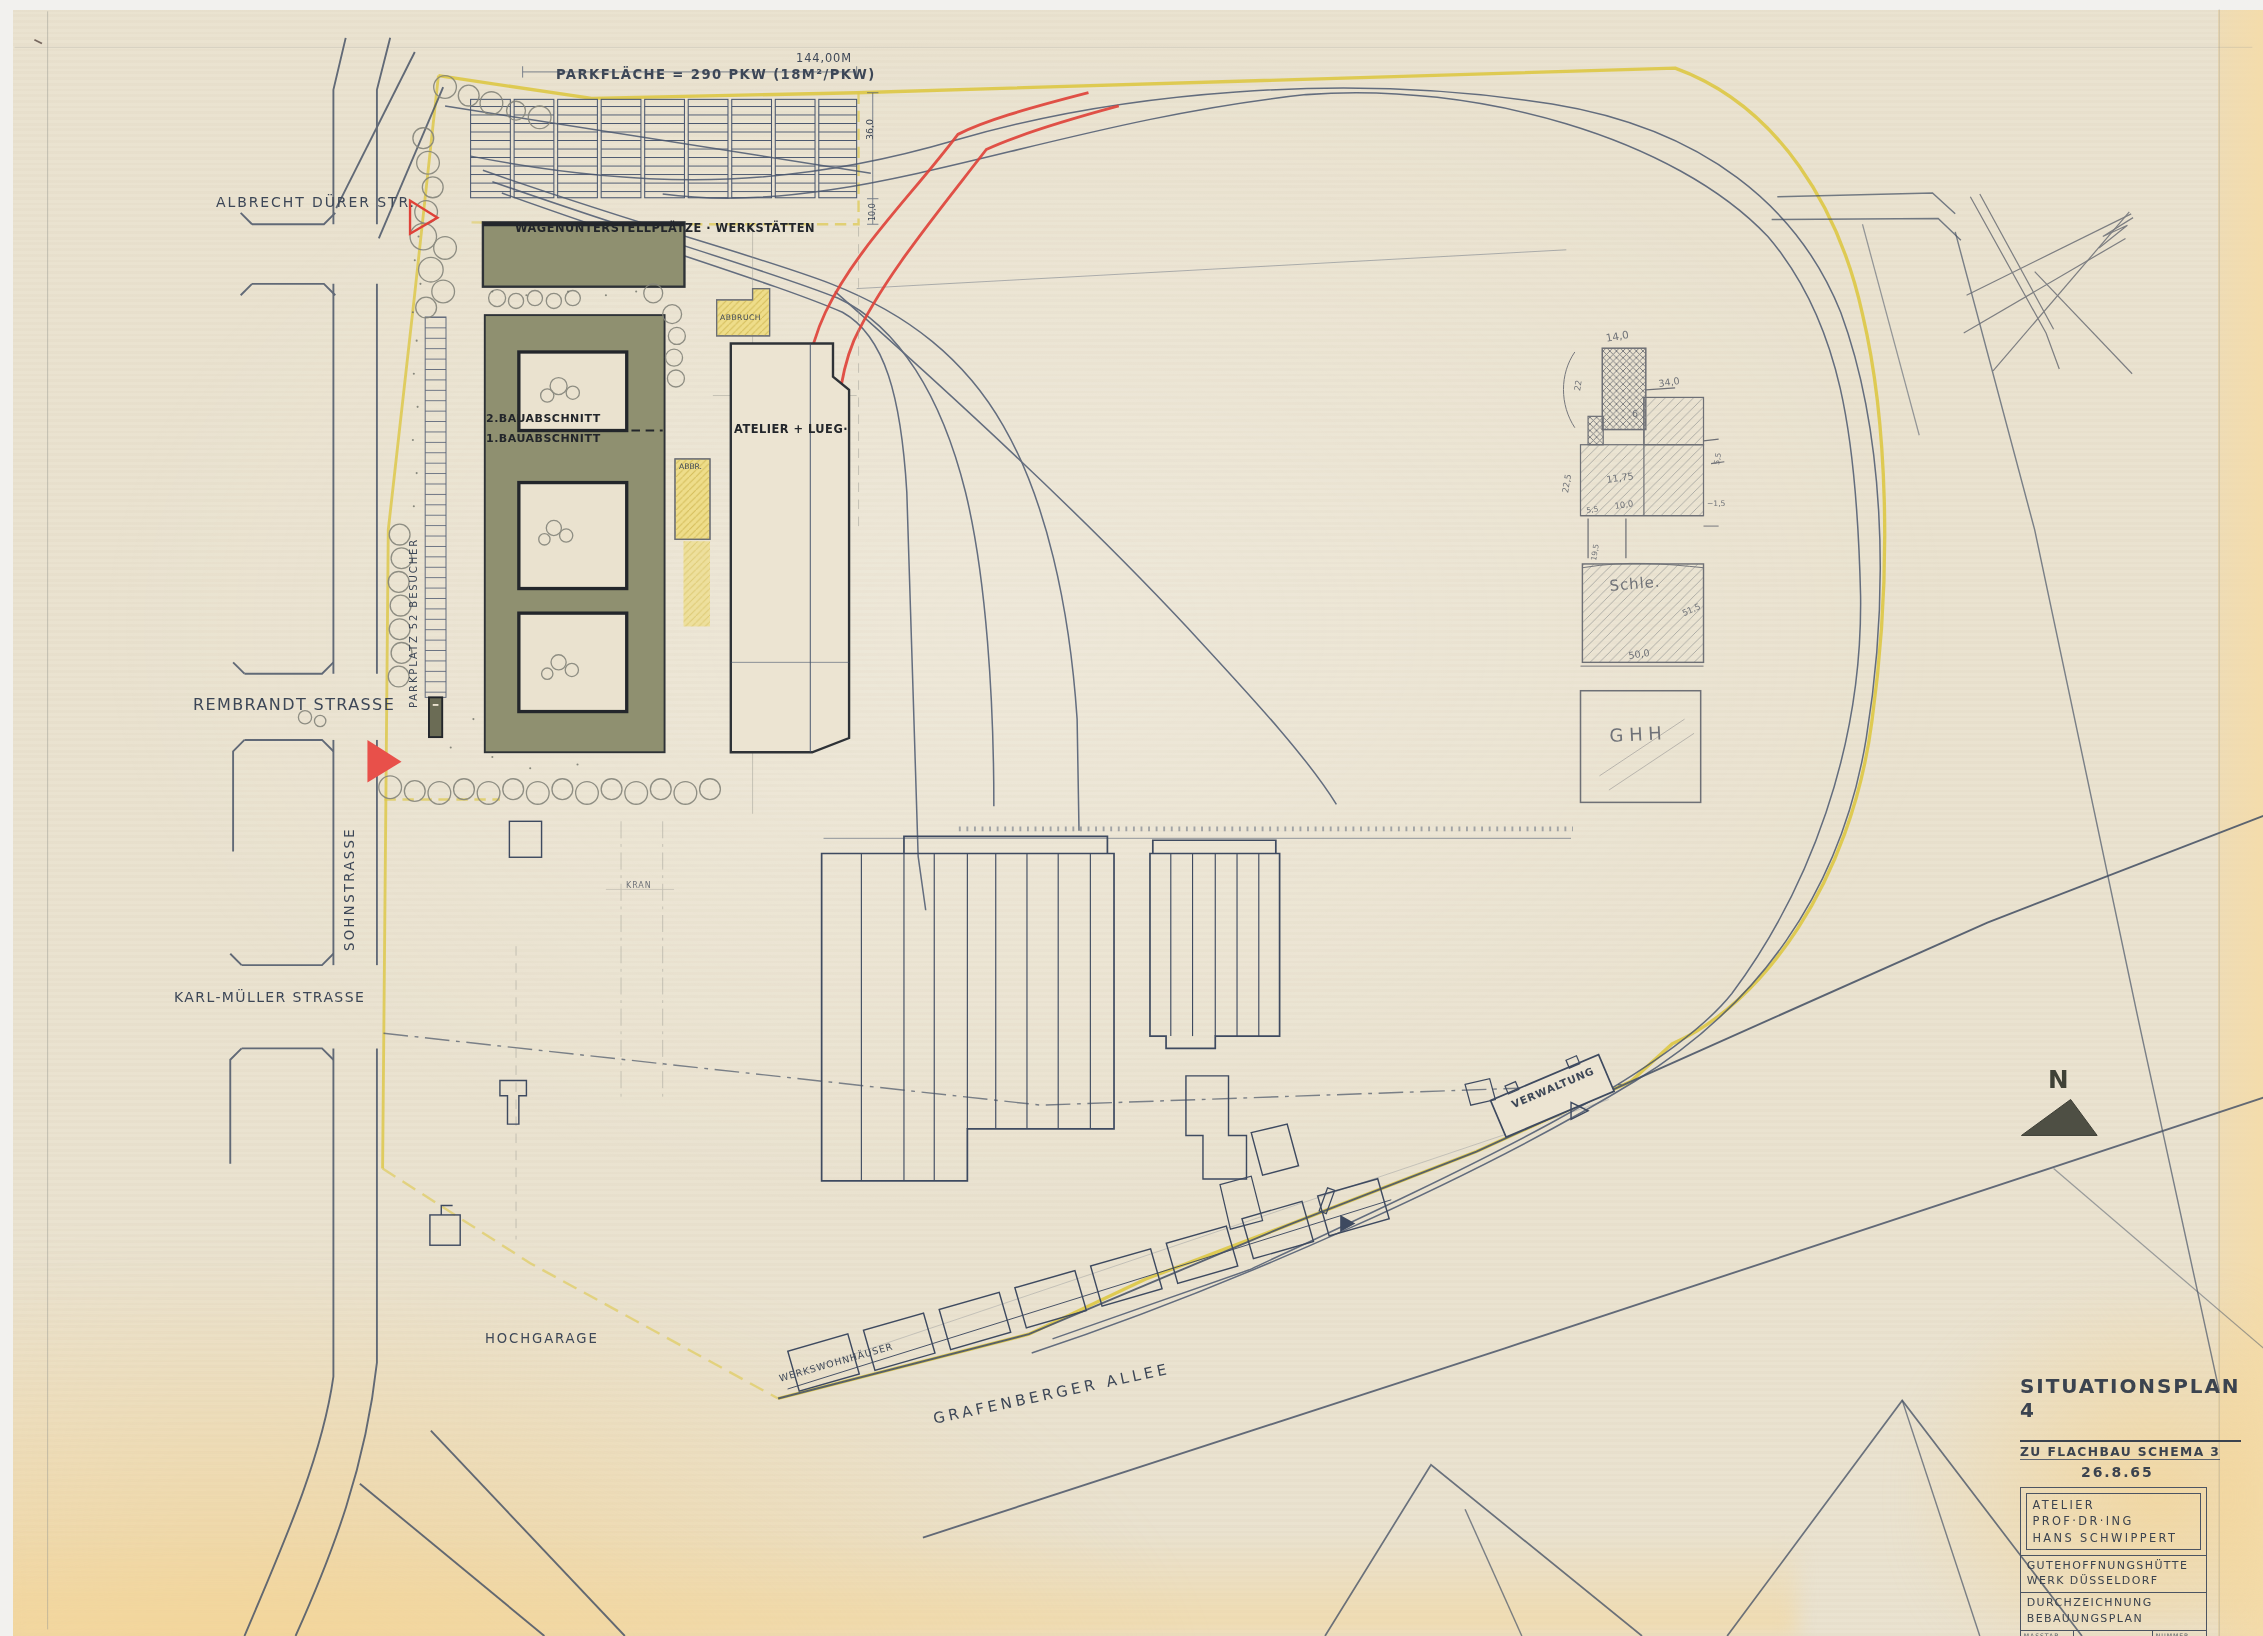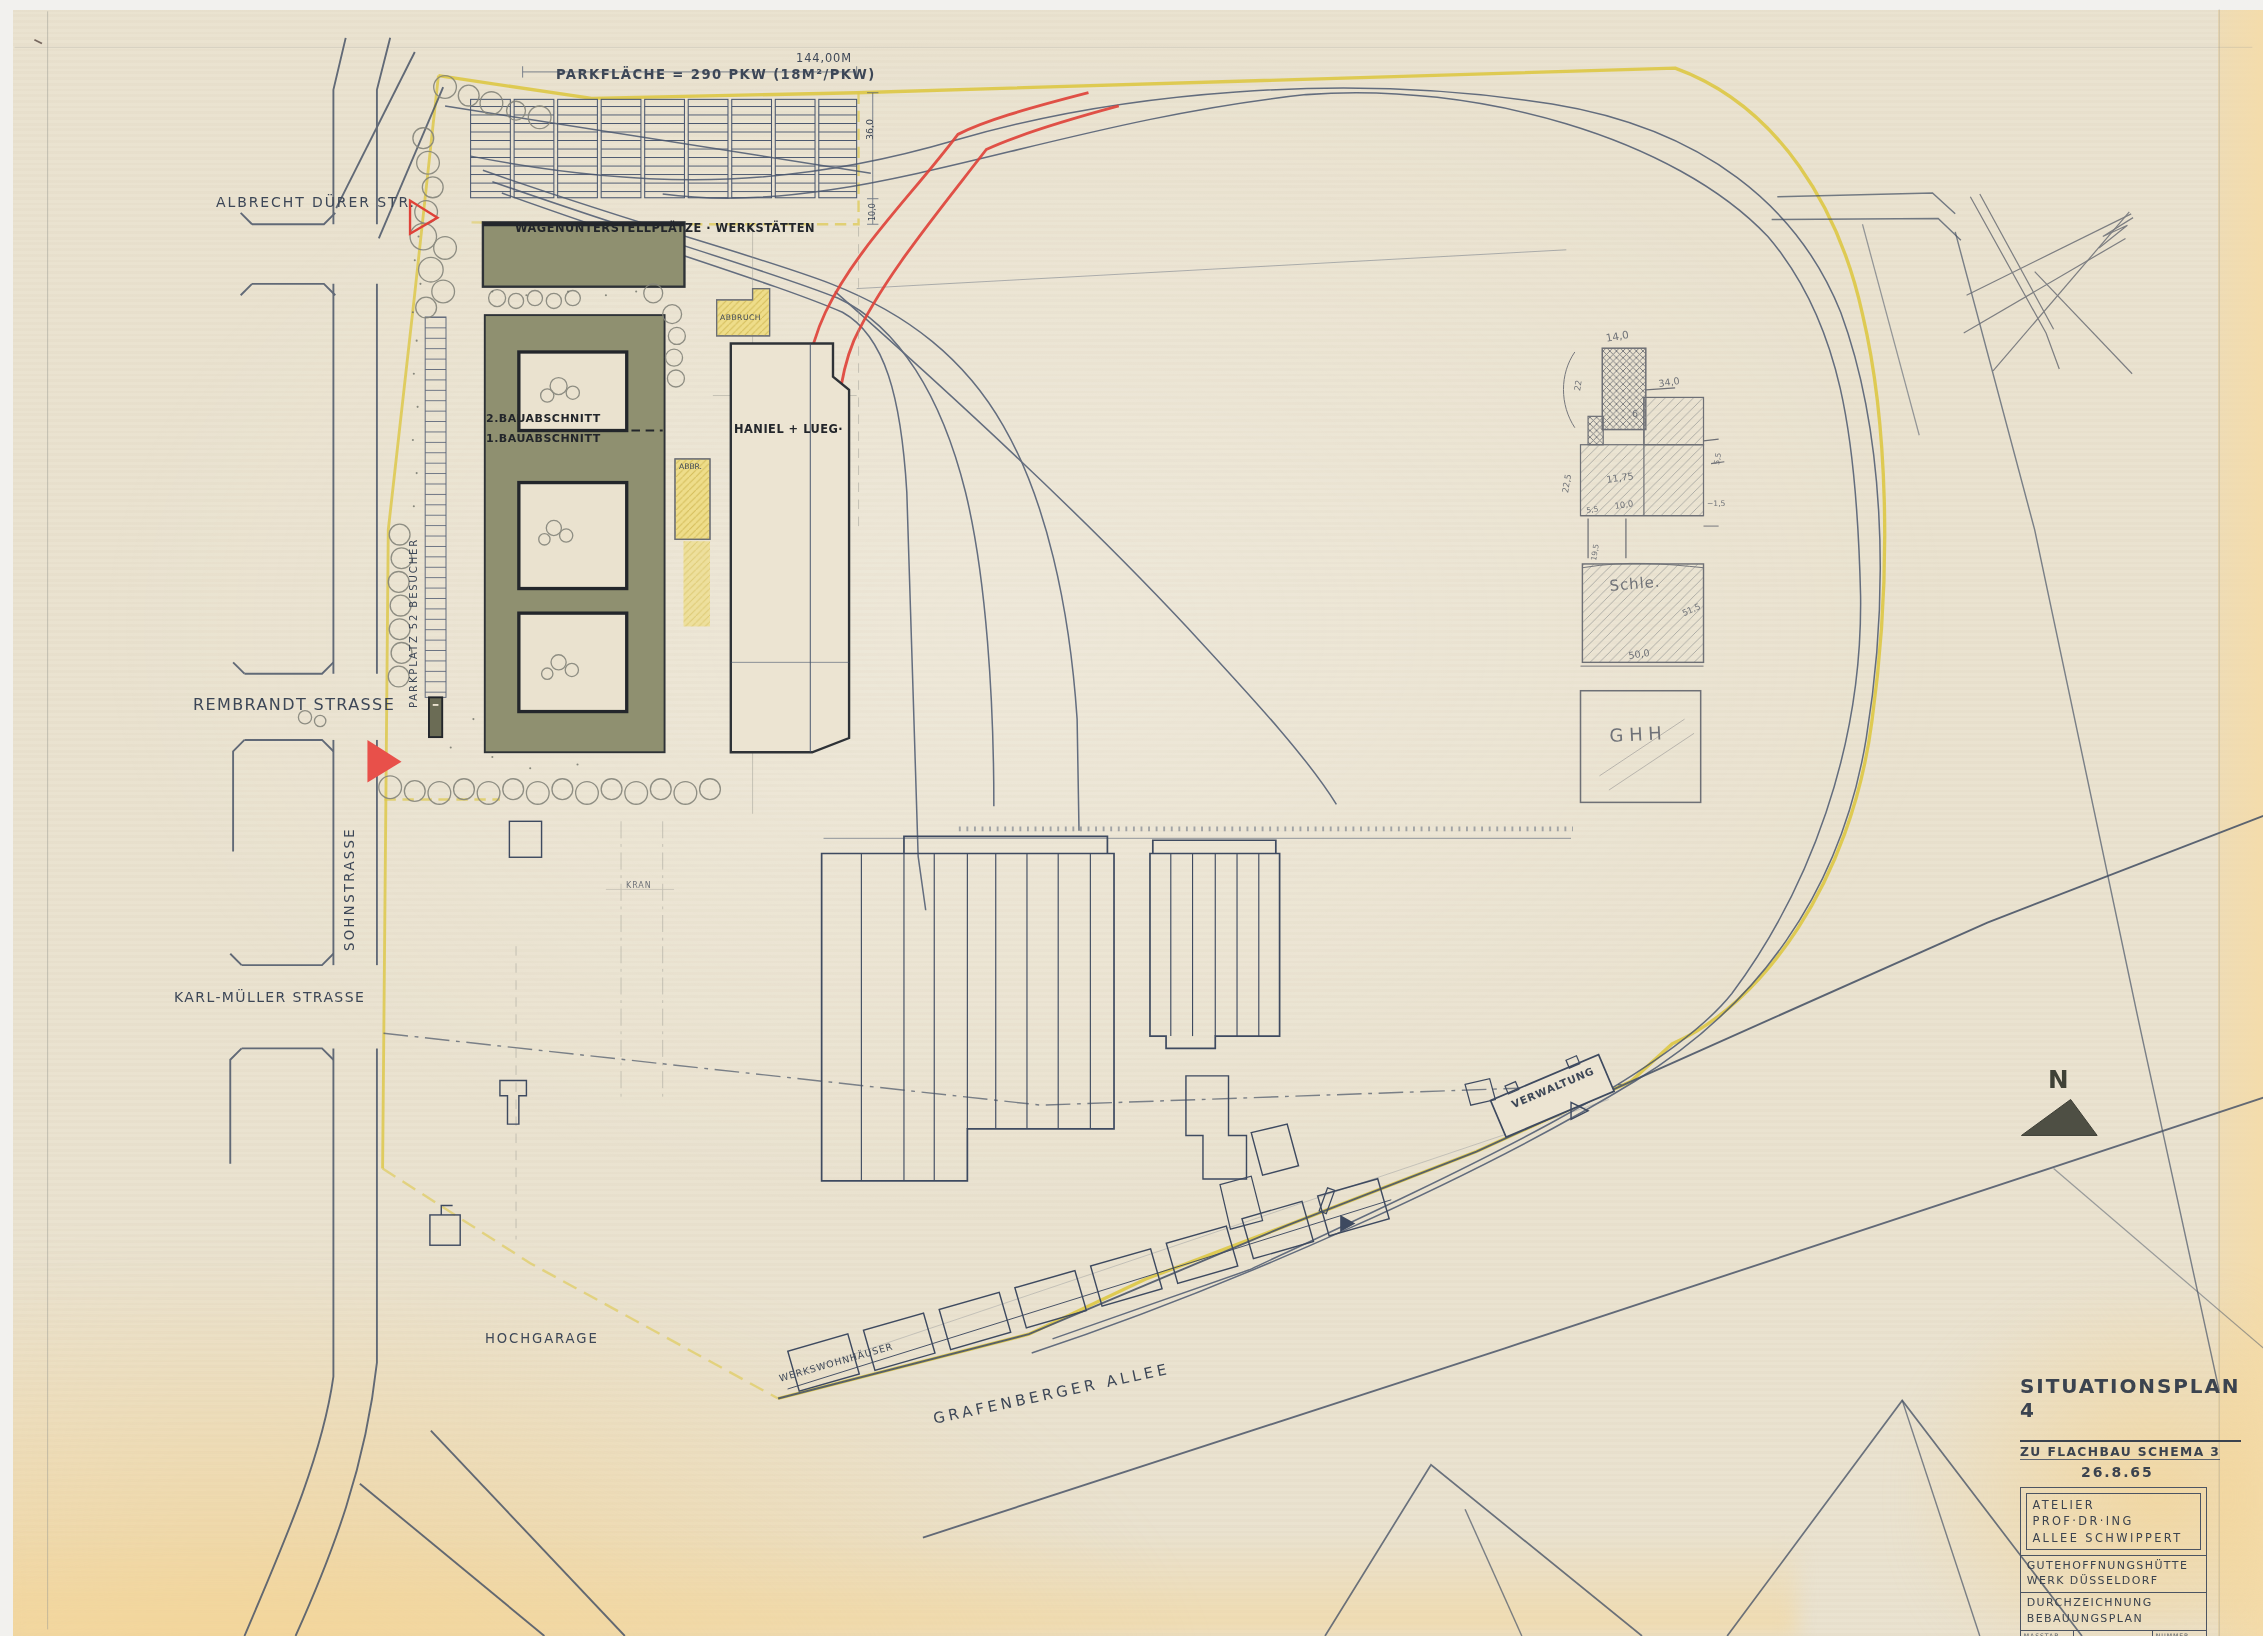--- a/index.html
+++ b/index.html
@@ -403,21 +403,21 @@
   <div class="lbl ink" style="left:193px;top:697px;font-size:16px;letter-spacing:1.4px;">REMBRANDT STRASSE</div>
   <div class="lbl ink r90" style="left:343px;top:951px;font-size:13.2px;letter-spacing:2.4px;">SOHNSTRASSE</div>
   <div class="lbl ink" style="left:174px;top:990px;font-size:14px;letter-spacing:1.4px;">KARL-MÜLLER STRASSE</div>
   <div class="lbl ink rot" style="left:932px;top:1412px;font-size:15px;letter-spacing:3.8px;transform:rotate(-12deg);">GRAFENBERGER ALLEE</div>
 
   <div class="lbl ink r90" style="left:409px;top:708px;font-size:10px;letter-spacing:1.9px;">PARKPLATZ 52 BESUCHER</div>
 
   <div class="lbl dark" style="left:487px;top:223px;font-size:11.4px;letter-spacing:0.5px;margin-left:28px;">WAGENUNTERSTELLPLÄTZE · WERKSTÄTTEN</div>
   <div class="lbl dark" style="left:486px;top:413px;font-size:11px;letter-spacing:0.5px;">2.BAUABSCHNITT</div>
   <div class="lbl dark" style="left:486px;top:433px;font-size:11px;letter-spacing:0.5px;">1.BAUABSCHNITT</div>
-  <div class="lbl dark" style="left:734px;top:424px;font-size:11.4px;letter-spacing:0.5px;">HANIEL + LUEG·</div>
+  <div class="lbl dark" style="left:734px;top:424px;font-size:11.4px;letter-spacing:0.5px;">ATELIER + LUEG·</div>
   <div class="lbl ink" style="left:720px;top:314px;font-size:7.6px;letter-spacing:0.5px;">ABBRUCH</div>
   <div class="lbl ink" style="left:679px;top:463px;font-size:7.6px;">ABBR.</div>
   <div class="lbl pencil" style="left:626px;top:882px;font-size:8px;letter-spacing:0.9px;">KRAN</div>
   <div class="lbl ink rot" style="left:1510px;top:1100px;font-size:10.4px;letter-spacing:0.9px;transform:rotate(-23deg);font-weight:bold;">VERWALTUNG</div>
   <div class="lbl ink rot" style="left:778px;top:1374px;font-size:9.5px;letter-spacing:0.9px;transform:rotate(-16deg);">WERKSWOHNHÄUSER</div>
   <div class="lbl ink" style="left:485px;top:1332px;font-size:13.2px;letter-spacing:1.9px;">HOCHGARAGE</div>
 
   <div class="lbl pencil rot" style="left:1605px;top:333px;font-size:10.4px;transform:rotate(-10deg);">14,0</div>
   <div class="lbl pencil rot" style="left:1658px;top:379px;font-size:9.5px;transform:rotate(-8deg);">34,0</div>
   <div class="lbl pencil" style="left:1632px;top:409px;font-size:9.5px;">6</div>
@@ -436,21 +436,21 @@
 
   <div class="lbl" style="left:2048px;top:1067px;font-size:24.6px;font-weight:bold;color:#3f4136;">N</div>
 
   <div id="titleblock">
     <div class="tb-title">SITUATIONSPLAN 4</div><br>
     <div class="tb-sub">ZU FLACHBAU SCHEMA 3</div>
     <div class="tb-date">26.8.65</div>
     <div class="tb-box">
       <div class="tb-atelier">
         <span>ATELIER PROF·DR·ING</span><br>
-        <span>ALLEE SCHWIPPERT</span>
+        <span>HANS SCHWIPPERT</span>
       </div>
       <div class="tb-row">
         <span>GUTEHOFFNUNGSHÜTTE</span><br>
         <span>WERK DÜSSELDORF</span>
       </div>
       <div class="tb-row">
         <span>DURCHZEICHNUNG</span><br>
         <span>BEBAUUNGSPLAN</span>
       </div>
       <div class="tb-grid">

